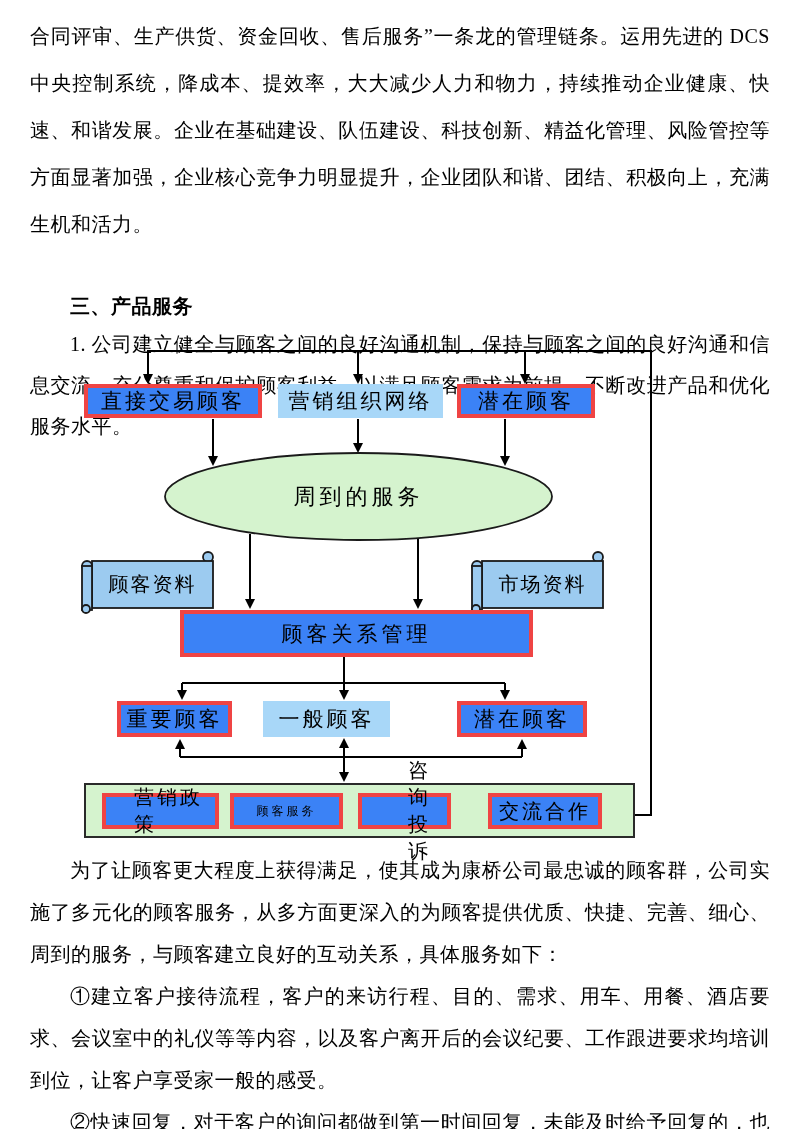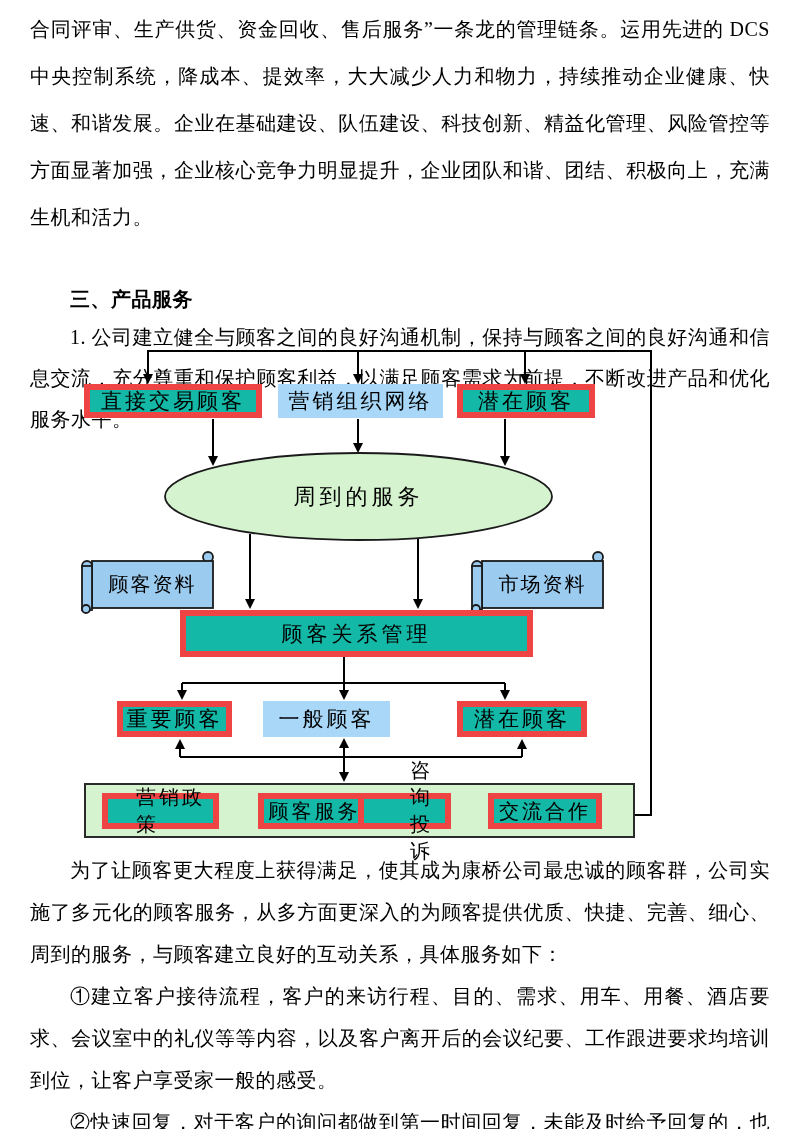--- a/index.html
+++ b/index.html
@@ -2,51 +2,51 @@
 <html><head>
 <meta charset="utf-8">
 <style>
   html,body{margin:0;padding:0;background:#ffffff;width:800px;height:1129px;overflow:hidden;
     font-family:"Liberation Serif","DejaVu Serif",serif;color:#000;}
   .page{position:relative;width:800px;height:1129px;background:#fff;}
 
   
   .textblock{position:absolute;left:30px;right:30px;text-align:justify;
     font-size:20px;letter-spacing:.5px;}
-  .top-text{top:0;padding-top:6px;}
+  .top-text{top:0;padding-top:13px;}
   .bottom-text{top:849px;line-height:42px;}
   .para{margin:0;text-indent:2em;}
   .para.noindent{text-indent:0;}
   .p1{line-height:47px;}
   .heading{line-height:36px;font-weight:bold;margin-top:40px;}
   .p3{line-height:41px;}
 
   
   .dg{position:absolute;left:0;top:0;width:800px;height:1129px;pointer-events:none;}
   .node{position:absolute;display:flex;align-items:center;justify-content:center;
-    box-sizing:border-box;font-size:21px;letter-spacing:3px;background:#14b8a6;
-    border:6px solid #ef4444;}
+    box-sizing:border-box;font-size:21px;letter-spacing:3px;background:#3b82f6;
+    border:4px solid #ef4444;}
   .node.flat{border:none;background:#A8D7F8;}
   .b1{left:84px;top:384px;width:178px;height:34px;}
   .b2{left:278px;top:384px;width:165px;height:34px;}
   .b3{left:457px;top:384px;width:138px;height:34px;}
   .ellipse-label{position:absolute;left:165px;top:453px;width:387px;height:87px;
     display:flex;align-items:center;justify-content:center;font-size:22px;letter-spacing:4px;}
   .scroll-label{position:absolute;display:flex;align-items:center;justify-content:center;
     font-size:20px;letter-spacing:2px;width:121px;height:47px;top:561px;}
   .sl-left{left:92px;}
   .sl-right{left:482px;}
   .crm{left:180px;top:610px;width:353px;height:47px;letter-spacing:4px;}
   .m1{left:117px;top:701px;width:115px;height:36px;}
   .m2{left:263px;top:701px;width:127px;height:36px;font-family:Liberation Serif, serif;}
   .m3{left:457px;top:701px;width:130px;height:36px;}
   .tray{position:absolute;left:84px;top:783px;width:551px;height:55px;box-sizing:border-box;
     background:#D5F3CE;border:2px solid #2a2a2a;}
   .c1{left:102px;top:793px;width:117px;height:36px;font-size:20px;padding-left:28px;}
-  .c2{left:230px;top:793px;width:113px;height:36px;font-size:20px;margin-left:28px;}
+  .c2{left:230px;top:793px;width:113px;height:36px;font-size:12px;}
   .c3{left:358px;top:793px;width:93px;height:36px;font-size:20px;padding-left:46px;}
   .c4{left:488px;top:793px;width:114px;height:36px;font-size:20px;}
 </style>
 </head>
 <body>
 
 <div class="page">
 
   <div class="textblock top-text">
     <p class="para noindent p1">合同评审、生产供货、资金回收、售后服务”一条龙的管理链条。运用先进的 DCS 中央控制系统，降成本、提效率，大大减少人力和物力，持续推动企业健康、快速、和谐发展。企业在基础建设、队伍建设、科技创新、精益化管理、风险管控等方面显著加强，企业核心竞争力明显提升，企业团队和谐、团结、积极向上，充满生机和活力。</p>

